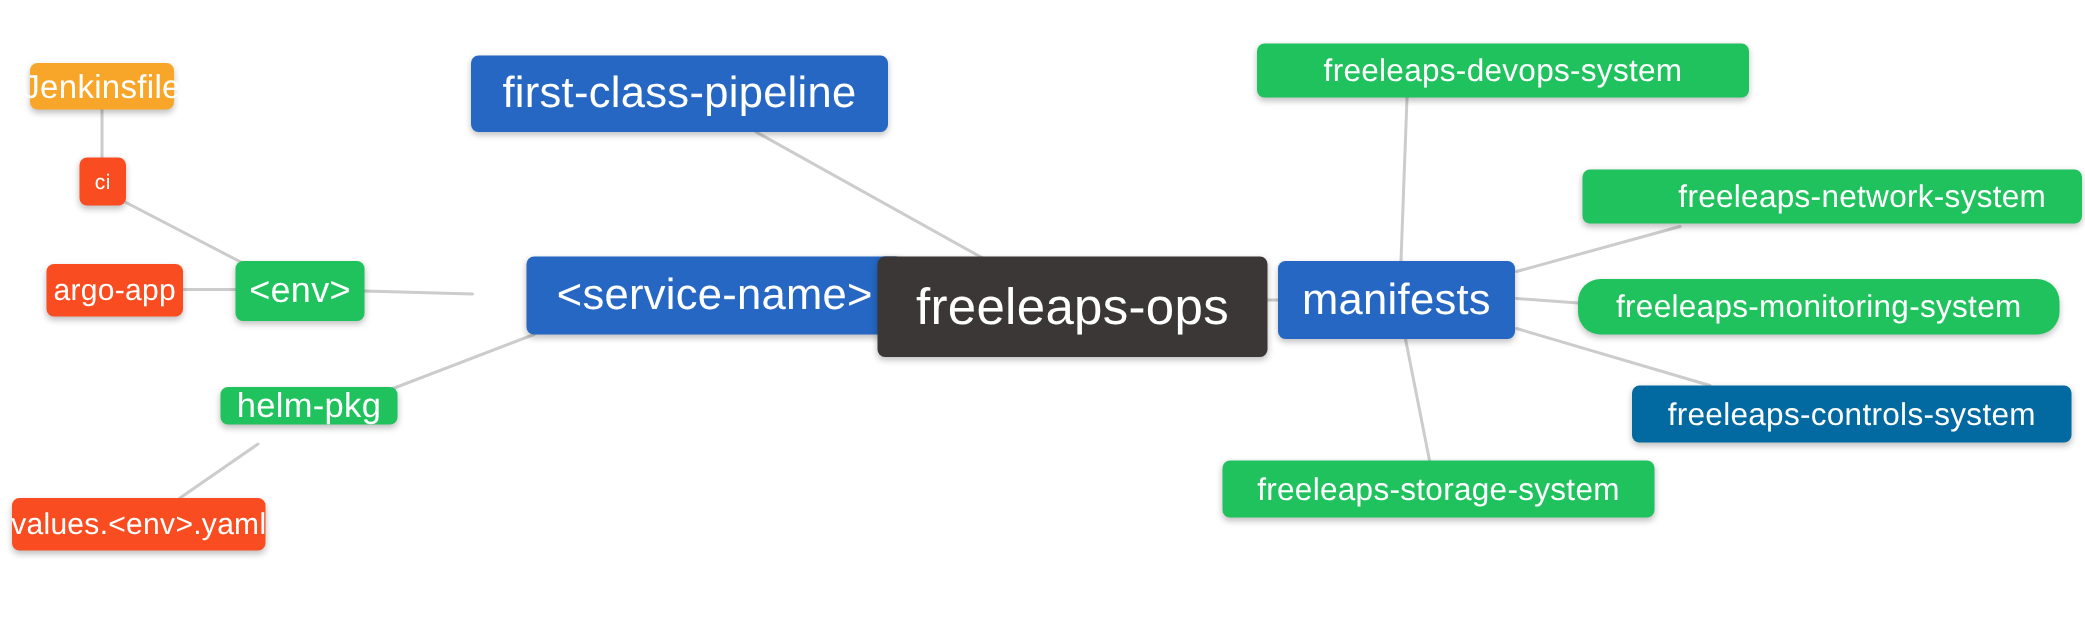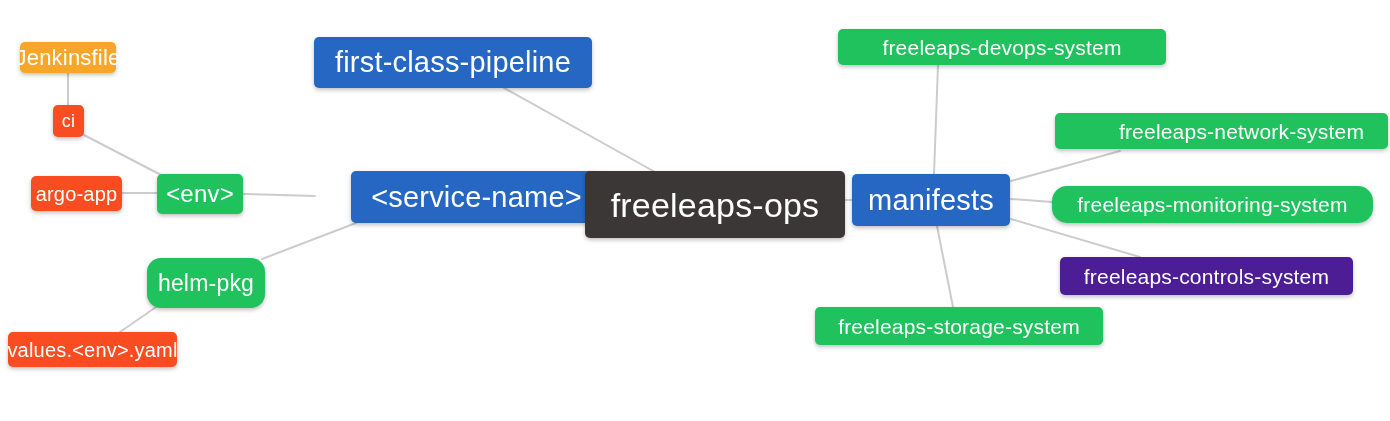--- a/index.html
+++ b/index.html
@@ -25,25 +25,25 @@
     color: #ffffff;
     border-radius: 5px;
     box-shadow: 0 2px 4px rgba(0,0,0,0.25);
     white-space: nowrap;
     cursor: pointer;
     line-height: 1;
     letter-spacing: 0.2px;
   }
   
   .n-jenkinsfile           { left:20px;   top:42px;  width:96px;  height:31px; font-size:22px; }
-  .n-ci                    { left:53px;   top:105px; width:31px;  height:32px; font-size:18px; }
+  .n-ci                    { left:53px;   top:105px; width:31px;  height:32px; font-size:14px; }
   .n-argo-app              { left:31px;   top:176px; width:91px;  height:35px; font-size:20px; }
   .n-env                   { left:157px;  top:174px; width:86px;  height:40px; font-size:24px; }
   .n-service-name          { left:315px;  top:171px; width:251px; height:52px; font-size:29px; }
-  .n-helm-pkg              { left:147px;  top:258px; width:118px; height:50px; font-size:23px;border-radius:14px; }
+  .n-helm-pkg              { left:147px;  top:258px; width:118px; height:25px; font-size:23px; }
   .n-values-env-yaml       { left:8px;    top:332px; width:169px; height:35px; font-size:20px; }
   .n-first-class-pipeline  { left:314px;  top:37px;  width:278px; height:51px; font-size:29px; }
   .n-freeleaps-ops         { left:585px;  top:171px; width:260px; height:67px; font-size:34px; }
   .n-manifests             { left:852px;  top:174px; width:158px; height:52px; font-size:29px; }
   .n-devops-system         { left:838px;  top:29px;  width:328px; height:36px; font-size:21px; }
   .n-network-system        { left:1055px; top:113px; width:293px; height:36px; font-size:21px;padding-left:40px; }
   .n-monitoring-system     { left:1052px; top:186px; width:321px; height:37px; font-size:21px;border-radius:15px; }
   .n-controls-system       { left:1060px; top:257px; width:293px; height:38px; font-size:21px; }
   .n-storage-system        { left:815px;  top:307px; width:288px; height:38px; font-size:21px; }
 </style>
@@ -114,21 +114,21 @@
   </div>
 
   <div class="node n-network-system" style="background-color: rgb(32, 194, 94);">
     <span>freeleaps-network-system</span>
   </div>
 
   <div class="node n-monitoring-system" style="background-color: rgb(32, 194, 94);">
     <span>freeleaps-monitoring-system</span>
   </div>
 
-  <div class="node n-controls-system" style="background-color: #4c1d95;">
+  <div class="node n-controls-system" style="background-color: #0369a1; margin-left: 28px;">
     <span>freeleaps-controls-system</span>
   </div>
 
   <div class="node n-storage-system" style="background-color: rgb(32, 194, 94);">
     <span>freeleaps-storage-system</span>
   </div>
 
 </div>
 
 </body></html>

